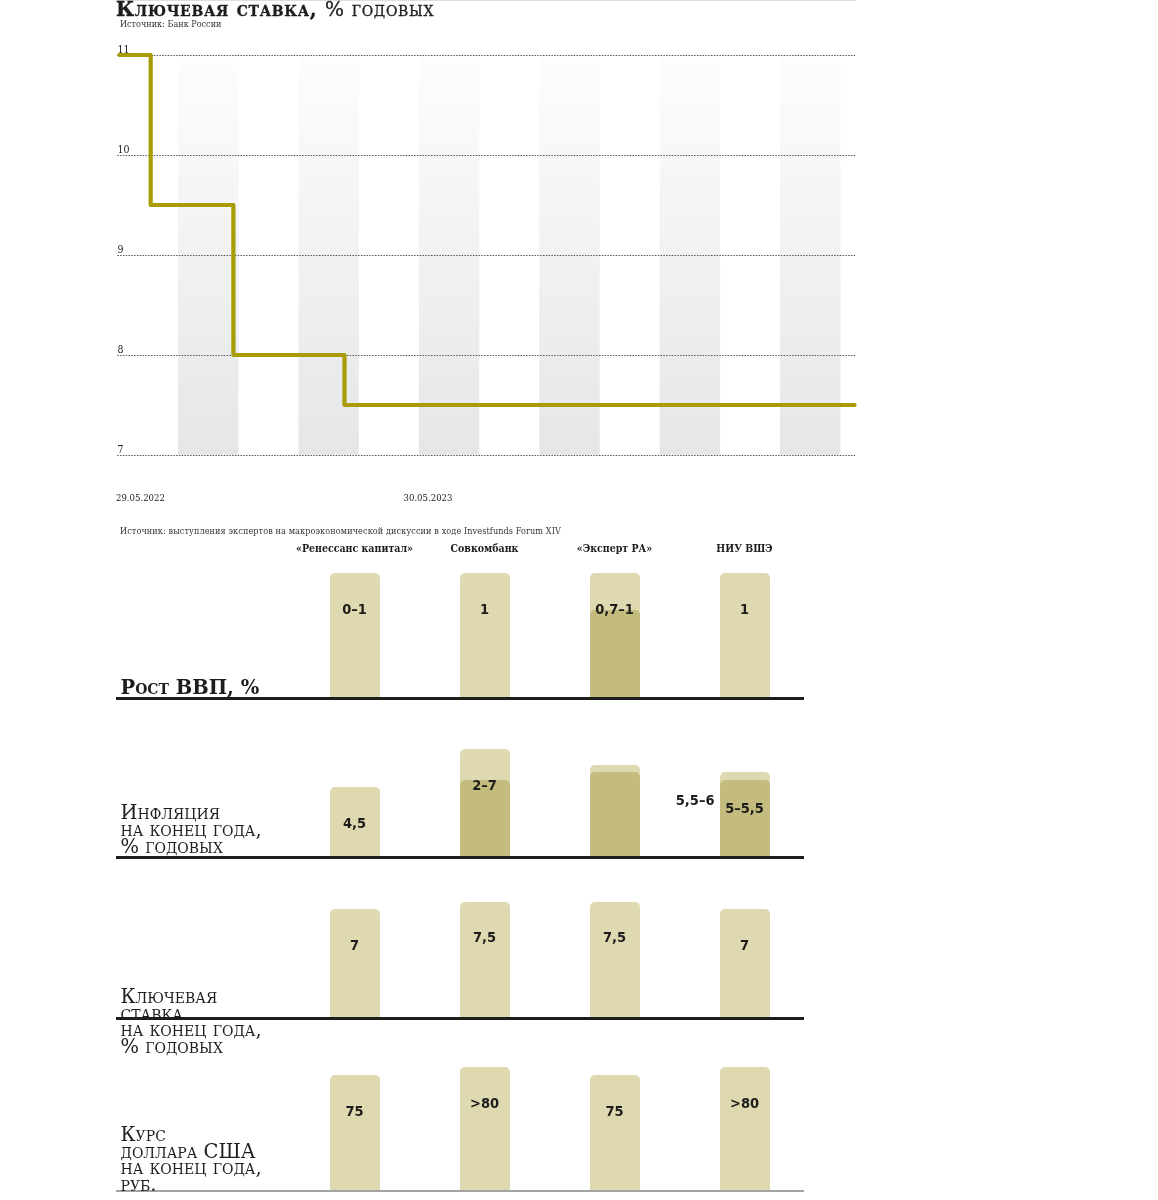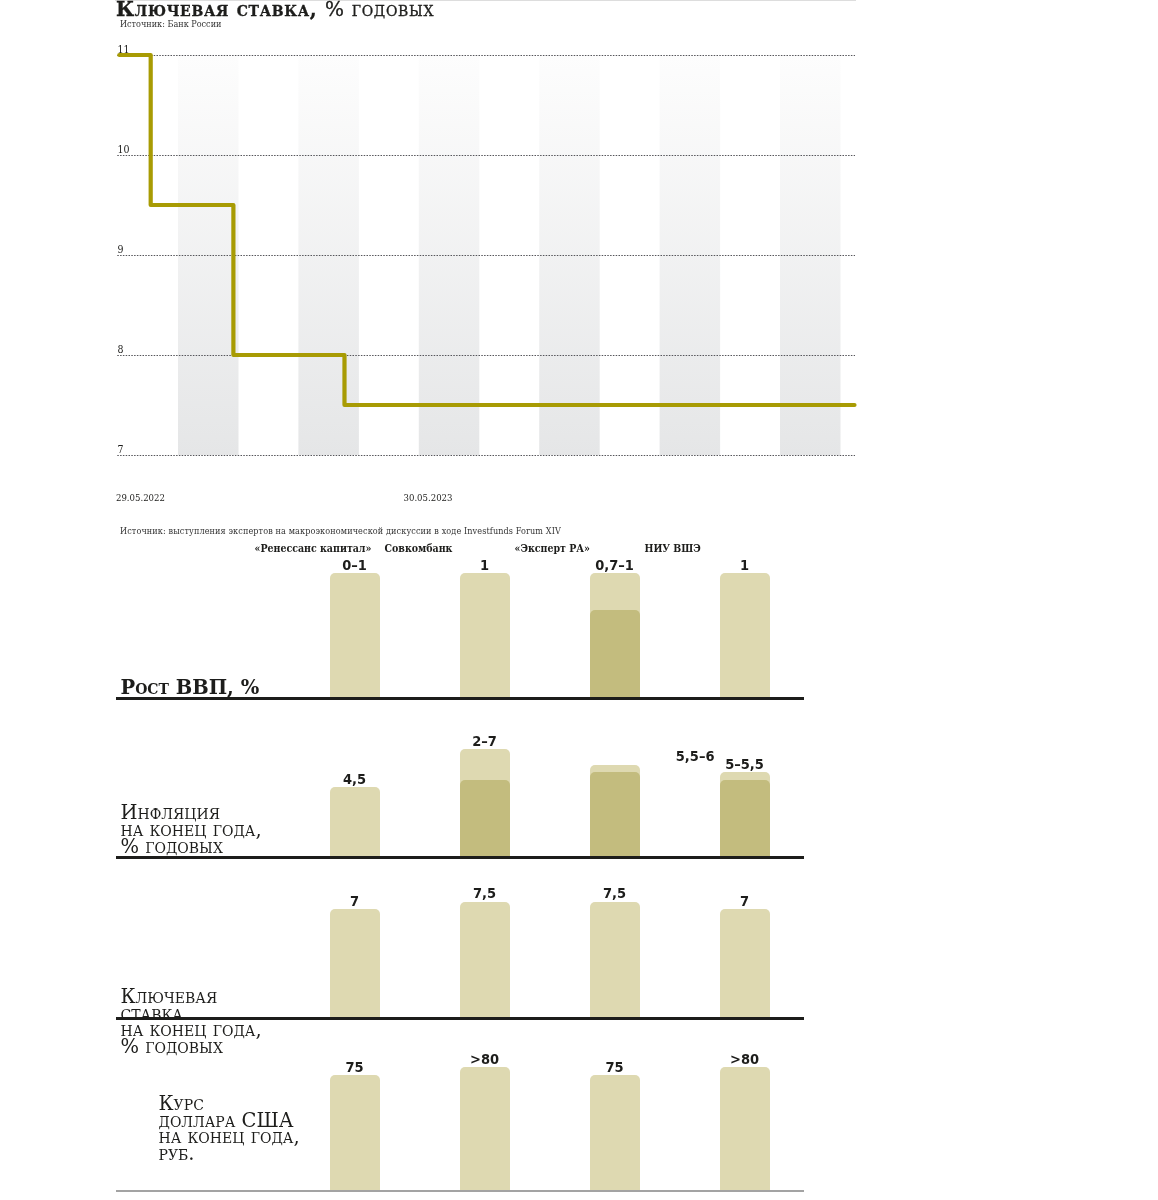--- a/index.html
+++ b/index.html
@@ -24,23 +24,23 @@
   .ytick{position:absolute;font-size:10.5px;color:#1d1d1b;font-family:"DejaVu Serif Condensed",serif;}
   .xdate{position:absolute;font-size:9.5px;color:#1d1d1b;font-family:"DejaVu Serif Condensed",serif;margin-top:35px;}
 
   
   .osnum{font-size:0.73em;letter-spacing:0.8px;}
   .h2{position:absolute;left:116px;top:503.8px;font-size:20px;font-weight:700;
       font-variant:small-caps;letter-spacing:1.51px;white-space:nowrap;line-height:22px;
       -webkit-text-stroke:0.32px #1d1d1b;}
 
   .colhead{position:absolute;font-family:"DejaVu Serif Condensed",serif;font-size:10.5px;
-           font-weight:700;white-space:nowrap;}
+           font-weight:700;text-align:center;white-space:nowrap;}
   .vallab{position:absolute;font-family:"DejaVu Sans Condensed",sans-serif;font-size:14.5px;
-          font-weight:700;text-align:center;white-space:nowrap;}
+          font-weight:700;text-align:center;white-space:nowrap;margin-top:44px;}
   .rowlab{position:absolute;left:120.5px;font-family:"DejaVu Serif",serif;
           font-size:19.5px;font-variant:small-caps;line-height:16.7px;letter-spacing:0;}
   .axis{position:absolute;left:116px;background:#1d1d1b;height:3px;}
   .axis.thin{background:#a3a3a3;height:2px;}
   .bar{position:absolute;width:50px;border-radius:5px 5px 0 0;}
 </style>
 </head>
 <body>
 
 <div class="wrap">
@@ -119,21 +119,21 @@
       </div>
       <div class="bar" style="left: 329.5px; top: 909.2px; height: 107.8px; background: rgb(222, 217, 177);"></div>
       <div class="vallab" style="left: 254.5px; width: 200px; top: 892.9px;">7</div>
       <div class="bar" style="left: 459.5px; top: 901.5px; height: 115.5px; background: rgb(222, 217, 177);"></div>
       <div class="vallab" style="left: 384.5px; width: 200px; top: 885.2px;">7,5</div>
       <div class="bar" style="left: 589.5px; top: 901.5px; height: 115.5px; background: rgb(222, 217, 177);"></div>
       <div class="vallab" style="left: 514.5px; width: 200px; top: 885.2px;">7,5</div>
       <div class="bar" style="left: 719.5px; top: 909.2px; height: 107.8px; background: rgb(222, 217, 177);"></div>
       <div class="vallab" style="left: 644.5px; width: 200px; top: 892.9px;">7</div>
       <div class="axis thin" style="top: 1189.8px; width: 688px;"></div>
-      <div class="rowlab" style="top: 1096px; margin-left: 38px;">
+      <div class="rowlab" style="top: 1127px;">
         <div>Курс</div>
         <div>доллара США</div>
         <div>на конец года,</div>
         <div>руб.</div>
       </div>
       <div class="bar" style="left: 329.5px; top: 1075.05px; height: 114.75px; background: rgb(222, 217, 177);"></div>
       <div class="vallab" style="left: 254.5px; width: 200px; top: 1058.75px;">75</div>
       <div class="bar" style="left: 459.5px; top: 1067.4px; height: 122.4px; background: rgb(222, 217, 177);"></div>
       <div class="vallab" style="left: 384.5px; width: 200px; top: 1051.1px;">&gt;80</div>
       <div class="bar" style="left: 589.5px; top: 1075.05px; height: 114.75px; background: rgb(222, 217, 177);"></div>

